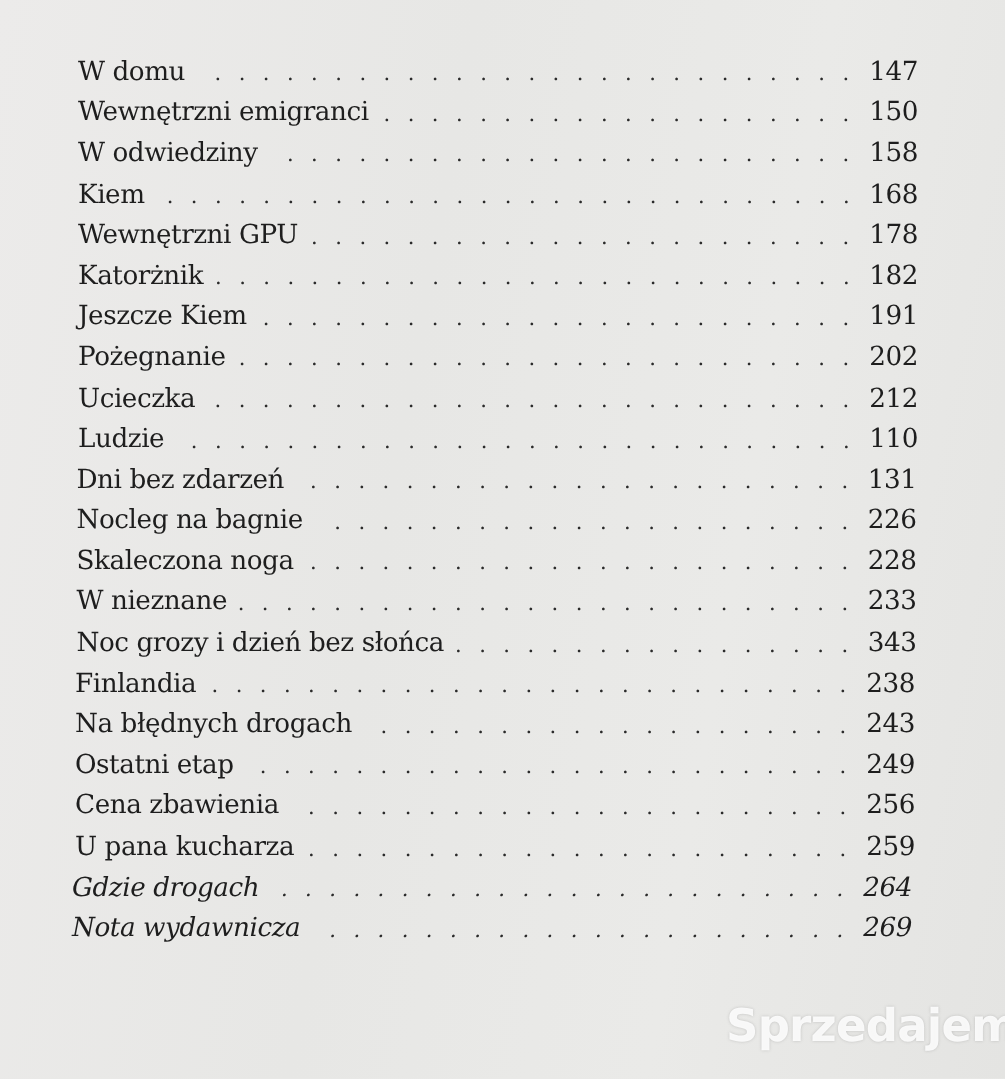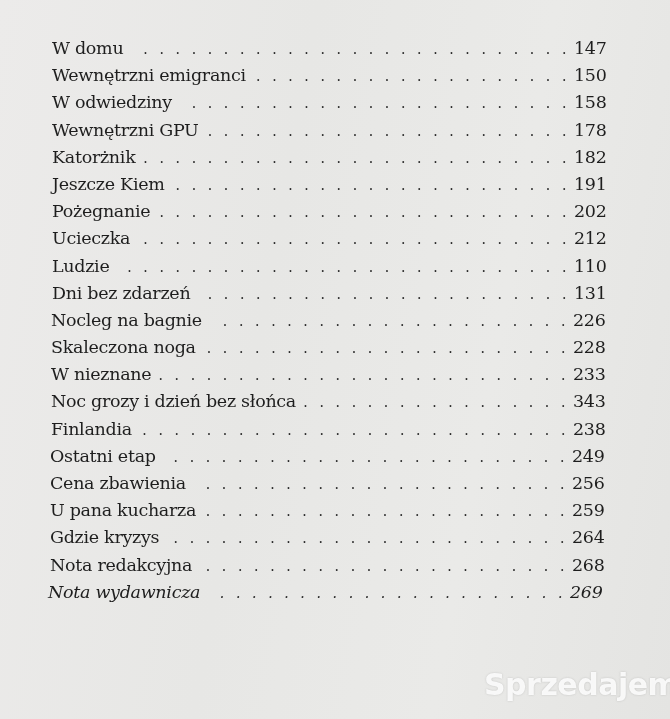--- a/index.html
+++ b/index.html
@@ -56,20 +56,21 @@
       font-size: 14px;
       letter-spacing: 6.5px;
       padding-right: 4px;
     }
     .toc-leader::before {
       content: ". . . . . . . . . . . . . . . . . . . . . . . . . . . . . . . . . . . . . . . . . . . . . . . . . . . . . . . .";
       letter-spacing: 3.6px;
     }
     .toc-page {
       width: 38px;
+      text-align: right;
       white-space: nowrap;
     }
     .watermark {
       position: absolute;
       left: 484px;
       top: 668px;
       height: 40px;
       display: flex;
       align-items: flex-start;
     }
@@ -112,20 +113,25 @@
       <span class="toc-title">Wewnętrzni emigranci</span>
       <span class="toc-leader"></span>
       <span class="toc-page">150</span>
     </li>
     <li class="toc-row">
       <span class="toc-title">W odwiedziny</span>
       <span class="toc-leader"></span>
       <span class="toc-page">158</span>
     </li>
     <li class="toc-row">
+      <span class="toc-title">Kiem</span>
+      <span class="toc-leader"></span>
+      <span class="toc-page">168</span>
+    </li>
+    <li class="toc-row">
       <span class="toc-title">Wewnętrzni GPU</span>
       <span class="toc-leader"></span>
       <span class="toc-page">178</span>
     </li>
     <li class="toc-row">
       <span class="toc-title">Katorżnik</span>
       <span class="toc-leader"></span>
       <span class="toc-page">182</span>
     </li>
     <li class="toc-row">
@@ -172,43 +178,43 @@
       <span class="toc-title">Noc grozy i dzień bez słońca</span>
       <span class="toc-leader"></span>
       <span class="toc-page">343</span>
     </li>
     <li class="toc-row">
       <span class="toc-title">Finlandia</span>
       <span class="toc-leader"></span>
       <span class="toc-page">238</span>
     </li>
     <li class="toc-row">
+      <span class="toc-title">Na błędnych drogach</span>
+      <span class="toc-leader"></span>
+      <span class="toc-page">243</span>
+    </li>
+    <li class="toc-row">
       <span class="toc-title">Ostatni etap</span>
       <span class="toc-leader"></span>
       <span class="toc-page">249</span>
     </li>
     <li class="toc-row">
       <span class="toc-title">Cena zbawienia</span>
       <span class="toc-leader"></span>
       <span class="toc-page">256</span>
     </li>
     <li class="toc-row">
       <span class="toc-title">U pana kucharza</span>
       <span class="toc-leader"></span>
       <span class="toc-page">259</span>
     </li>
     <li class="toc-row">
-      <span class="toc-title">Gdzie kryzys</span>
+      <span class="toc-title">Gdzie drogach</span>
       <span class="toc-leader"></span>
       <span class="toc-page">264</span>
-    </li>
-    <li class="toc-row">
-      <span class="toc-title">Nota redakcyjna</span>
-      <span class="toc-leader"></span>
-      <span class="toc-page">268</span>
     </li>
     <li class="toc-row">
       <span class="toc-title">Nota wydawnicza</span>
       <span class="toc-leader"></span>
       <span class="toc-page">269</span>
     </li>
   </ul>
 
   <div class="watermark">
     <span class="watermark-text">Sprzedajemy</span>

